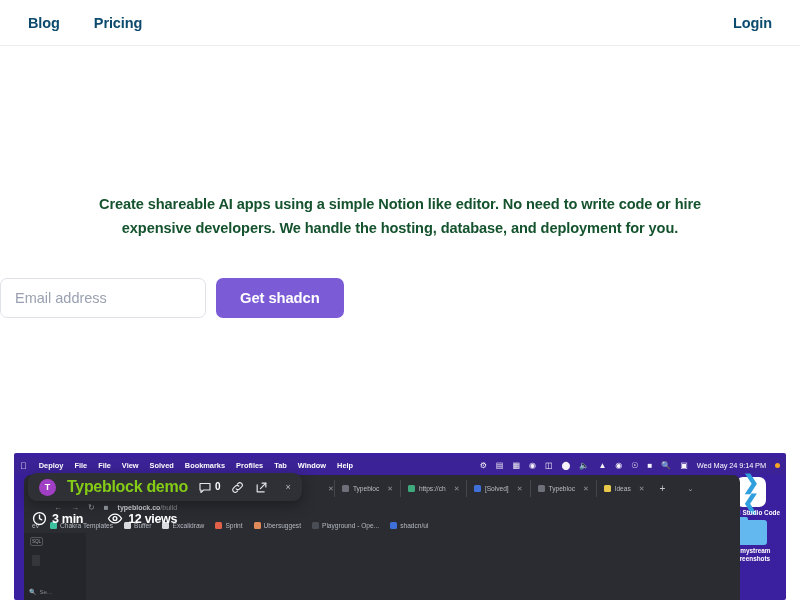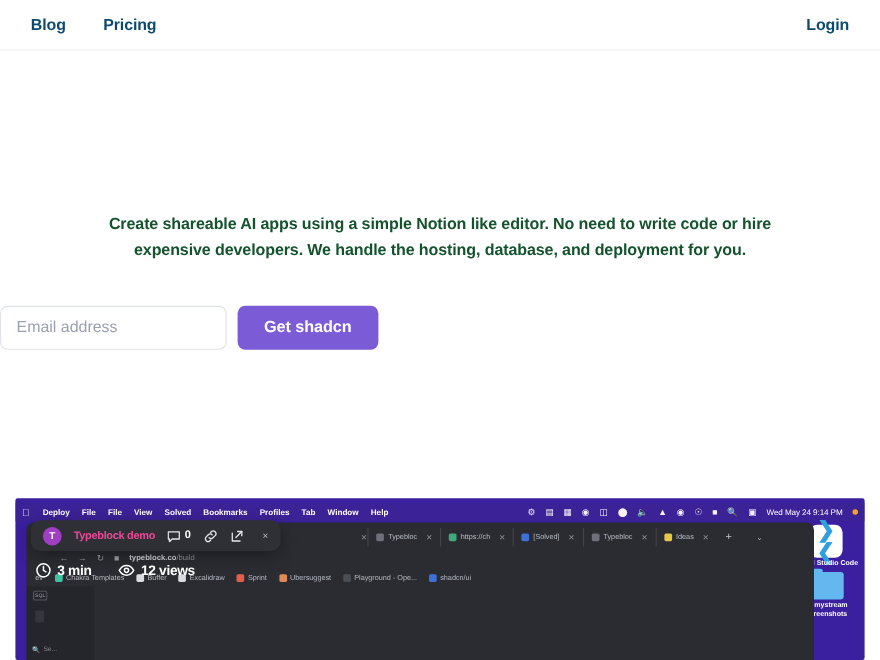--- a/index.html
+++ b/index.html
@@ -339,21 +339,21 @@
   }
   .ov-avatar {
     width: 17px; height: 17px;
     border-radius: 50%;
     background: #a13fc4;
     color: #fff;
     font-size: 9px;
     font-weight: 700;
     display: flex; align-items: center; justify-content: center;
   }
-  .ov-title { font-size: 10px; font-weight: 700; color: #ec4899; letter-spacing: -0.3px; }
+  .ov-title { font-size: 16px; font-weight: 700; color: #84cc16; letter-spacing: -0.3px; }
   .ov-ico { color: #e4e6ea; font-size: 11px; line-height: 1; display: flex; align-items: center; gap: 4px; }
   .ov-count { font-size: 10px; font-weight: 700; color: #ffffff; }
   .ov-x { color: #b9bcc2; font-size: 9px; margin-left: 6px; }
 
   .overlay-stats {
     position: absolute;
     left: 18px; top: 58px;
     display: flex;
     align-items: center;
     gap: 24px;

